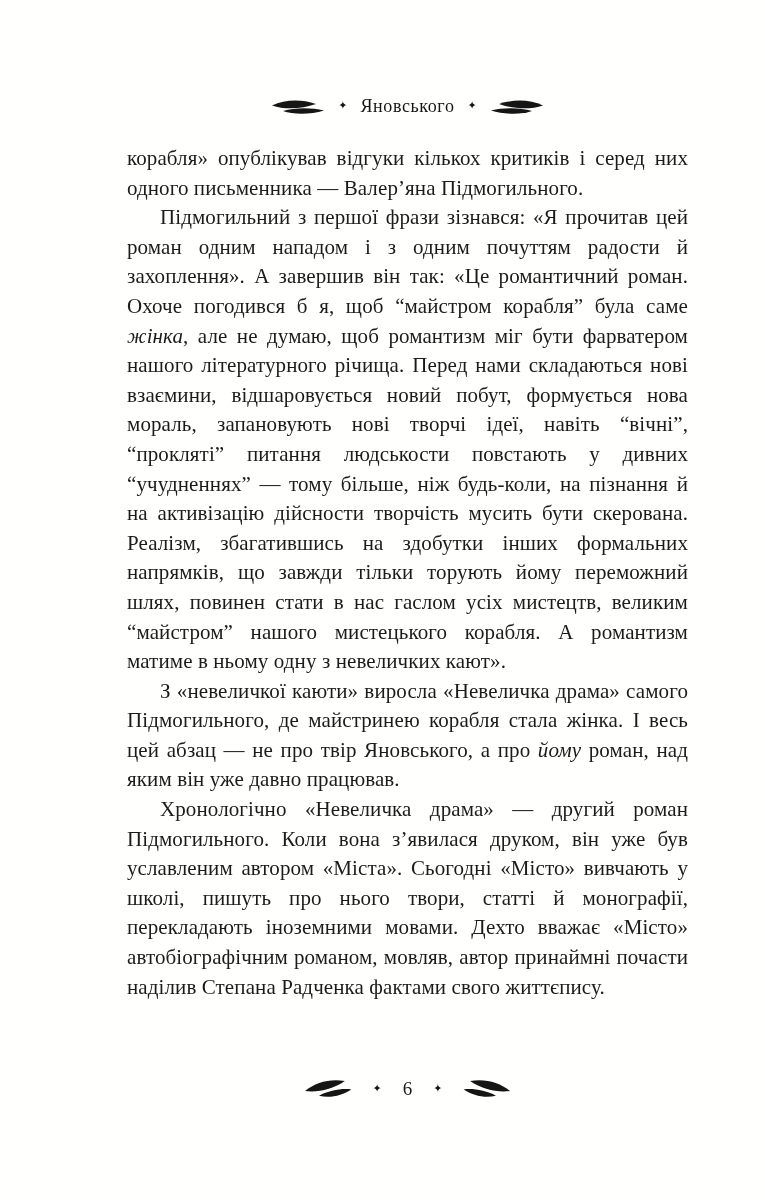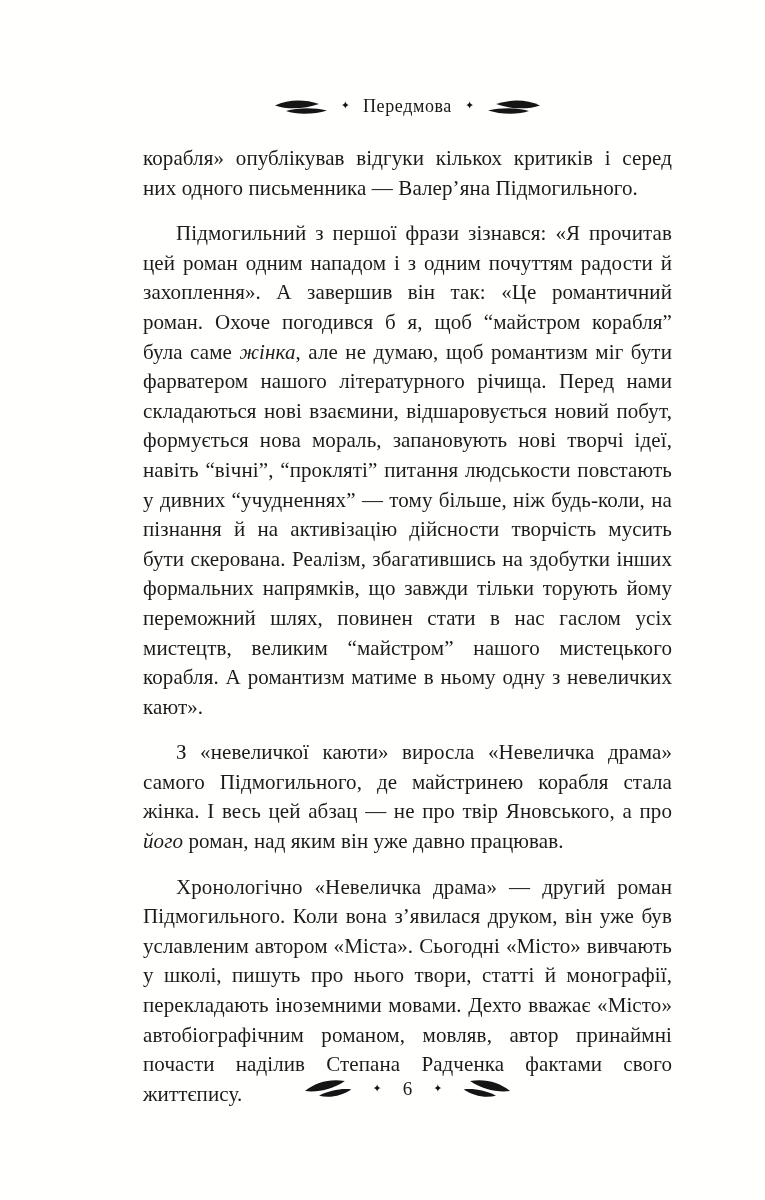--- a/index.html
+++ b/index.html
@@ -49,21 +49,21 @@
   .leaf.tilt-l { transform: rotate(-10deg); }
   .leaf.tilt-r { transform: scaleX(-1) rotate(-10deg); }
   
   .text-block {
     margin-top: 27px;
     font-size: 21px;
     line-height: 29.6px;
     text-align: justify;
     letter-spacing: 0.1px;
   }
-  .para { margin: 16px; }
+  .para { margin: 0; }
   .para.indent { text-indent: 33px; }
   .para em { }
   
   .page-footer {
     position: absolute;
     left: 127px;
     width: 561px;
     top: 1078px;
     display: flex;
     align-items: center;
@@ -83,34 +83,34 @@
   <div class="content">
 
     <div class="chapter-header">
       <span class="leaf">
         <svg width="54" height="17" viewBox="0 0 54 17">
           <path d="M1 7.5 C 14 1.5, 30 1, 45 6 C 31 11, 14 12, 1 7.5 Z"></path>
           <path d="M12 13 C 24 9.5, 40 9.5, 53 12.5 C 40 16.5, 23 17, 12 13 Z"></path>
         </svg>
       </span>
       <span class="diamond">✦</span>
-      <span class="chapter-title">Передмова</span>
+      <span class="chapter-title">Яновського</span>
       <span class="diamond">✦</span>
       <span class="leaf flip">
         <svg width="54" height="17" viewBox="0 0 54 17">
           <path d="M1 7.5 C 14 1.5, 30 1, 45 6 C 31 11, 14 12, 1 7.5 Z"></path>
           <path d="M12 13 C 24 9.5, 40 9.5, 53 12.5 C 40 16.5, 23 17, 12 13 Z"></path>
         </svg>
       </span>
     </div>
 
     <div class="text-block">
         <p class="para"><span>корабля» опублікував відгуки кількох критиків і серед них одного письменника — Валер’яна Підмогильного.</span></p>
         <p class="para indent"><span>Підмогильний з першої фрази зізнався: «Я прочитав цей роман одним нападом і з одним почуттям радости й захоплення». А завершив він так: «Це романтичний роман. Охоче погодився б я, щоб “майстром корабля” була саме </span><em>жінка</em><span>, але не думаю, щоб романтизм міг бути фарватером нашого літературного річища. Перед нами складаються нові взаємини, відшаровується новий побут, формується нова мораль, запановують нові творчі ідеї, навіть “вічні”, “прокляті” питання людськости повстають у дивних “учудненнях” — тому більше, ніж будь-коли, на пізнання й на активізацію дійсности творчість мусить бути скерована. Реалізм, збагатившись на здобутки інших формальних напрямків, що завжди тільки торують йому переможний шлях, повинен стати в нас гаслом усіх мистецтв, великим “майстром” нашого мистецького корабля. А романтизм матиме в ньому одну з невеличких кают».</span></p>
-        <p class="para indent"><span>З «невеличкої каюти» виросла «Невеличка драма» самого Підмогильного, де майстринею корабля стала жінка. І весь цей абзац — не про твір Яновського, а про </span><em>його</em><span> роман, над яким він уже давно працював.</span></p>
+        <p class="para indent"><span>З «невеличкої каюти» виросла «Невеличка драма» самого Підмогильного, де майстринею корабля стала жінка. І весь цей абзац — не про твір Яновського, а про </span><em>йому</em><span> роман, над яким він уже давно працював.</span></p>
         <p class="para indent"><span>Хронологічно «Невеличка драма» — другий роман Підмогильного. Коли вона з’явилася друком, він уже був уславленим автором «Міста». Сьогодні «Місто» вивчають у школі, пишуть про нього твори, статті й монографії, перекладають іноземними мовами. Дехто вважає «Місто» автобіографічним романом, мовляв, автор принаймні почасти наділив Степана Радченка фактами свого життєпису.</span></p>
       </div>
 
   </div>
 
   <div class="page-footer">
     <span class="leaf tilt-l">
       <svg width="48" height="22" viewBox="0 0 48 22">
         <path d="M1 9 C 13 2, 28 1, 42 6 C 29 12, 13 13, 1 9 Z"></path>
         <path d="M14 16 C 25 12.5, 38 12.5, 47 15.5 C 37 20, 24 20.5, 14 16 Z"></path>

